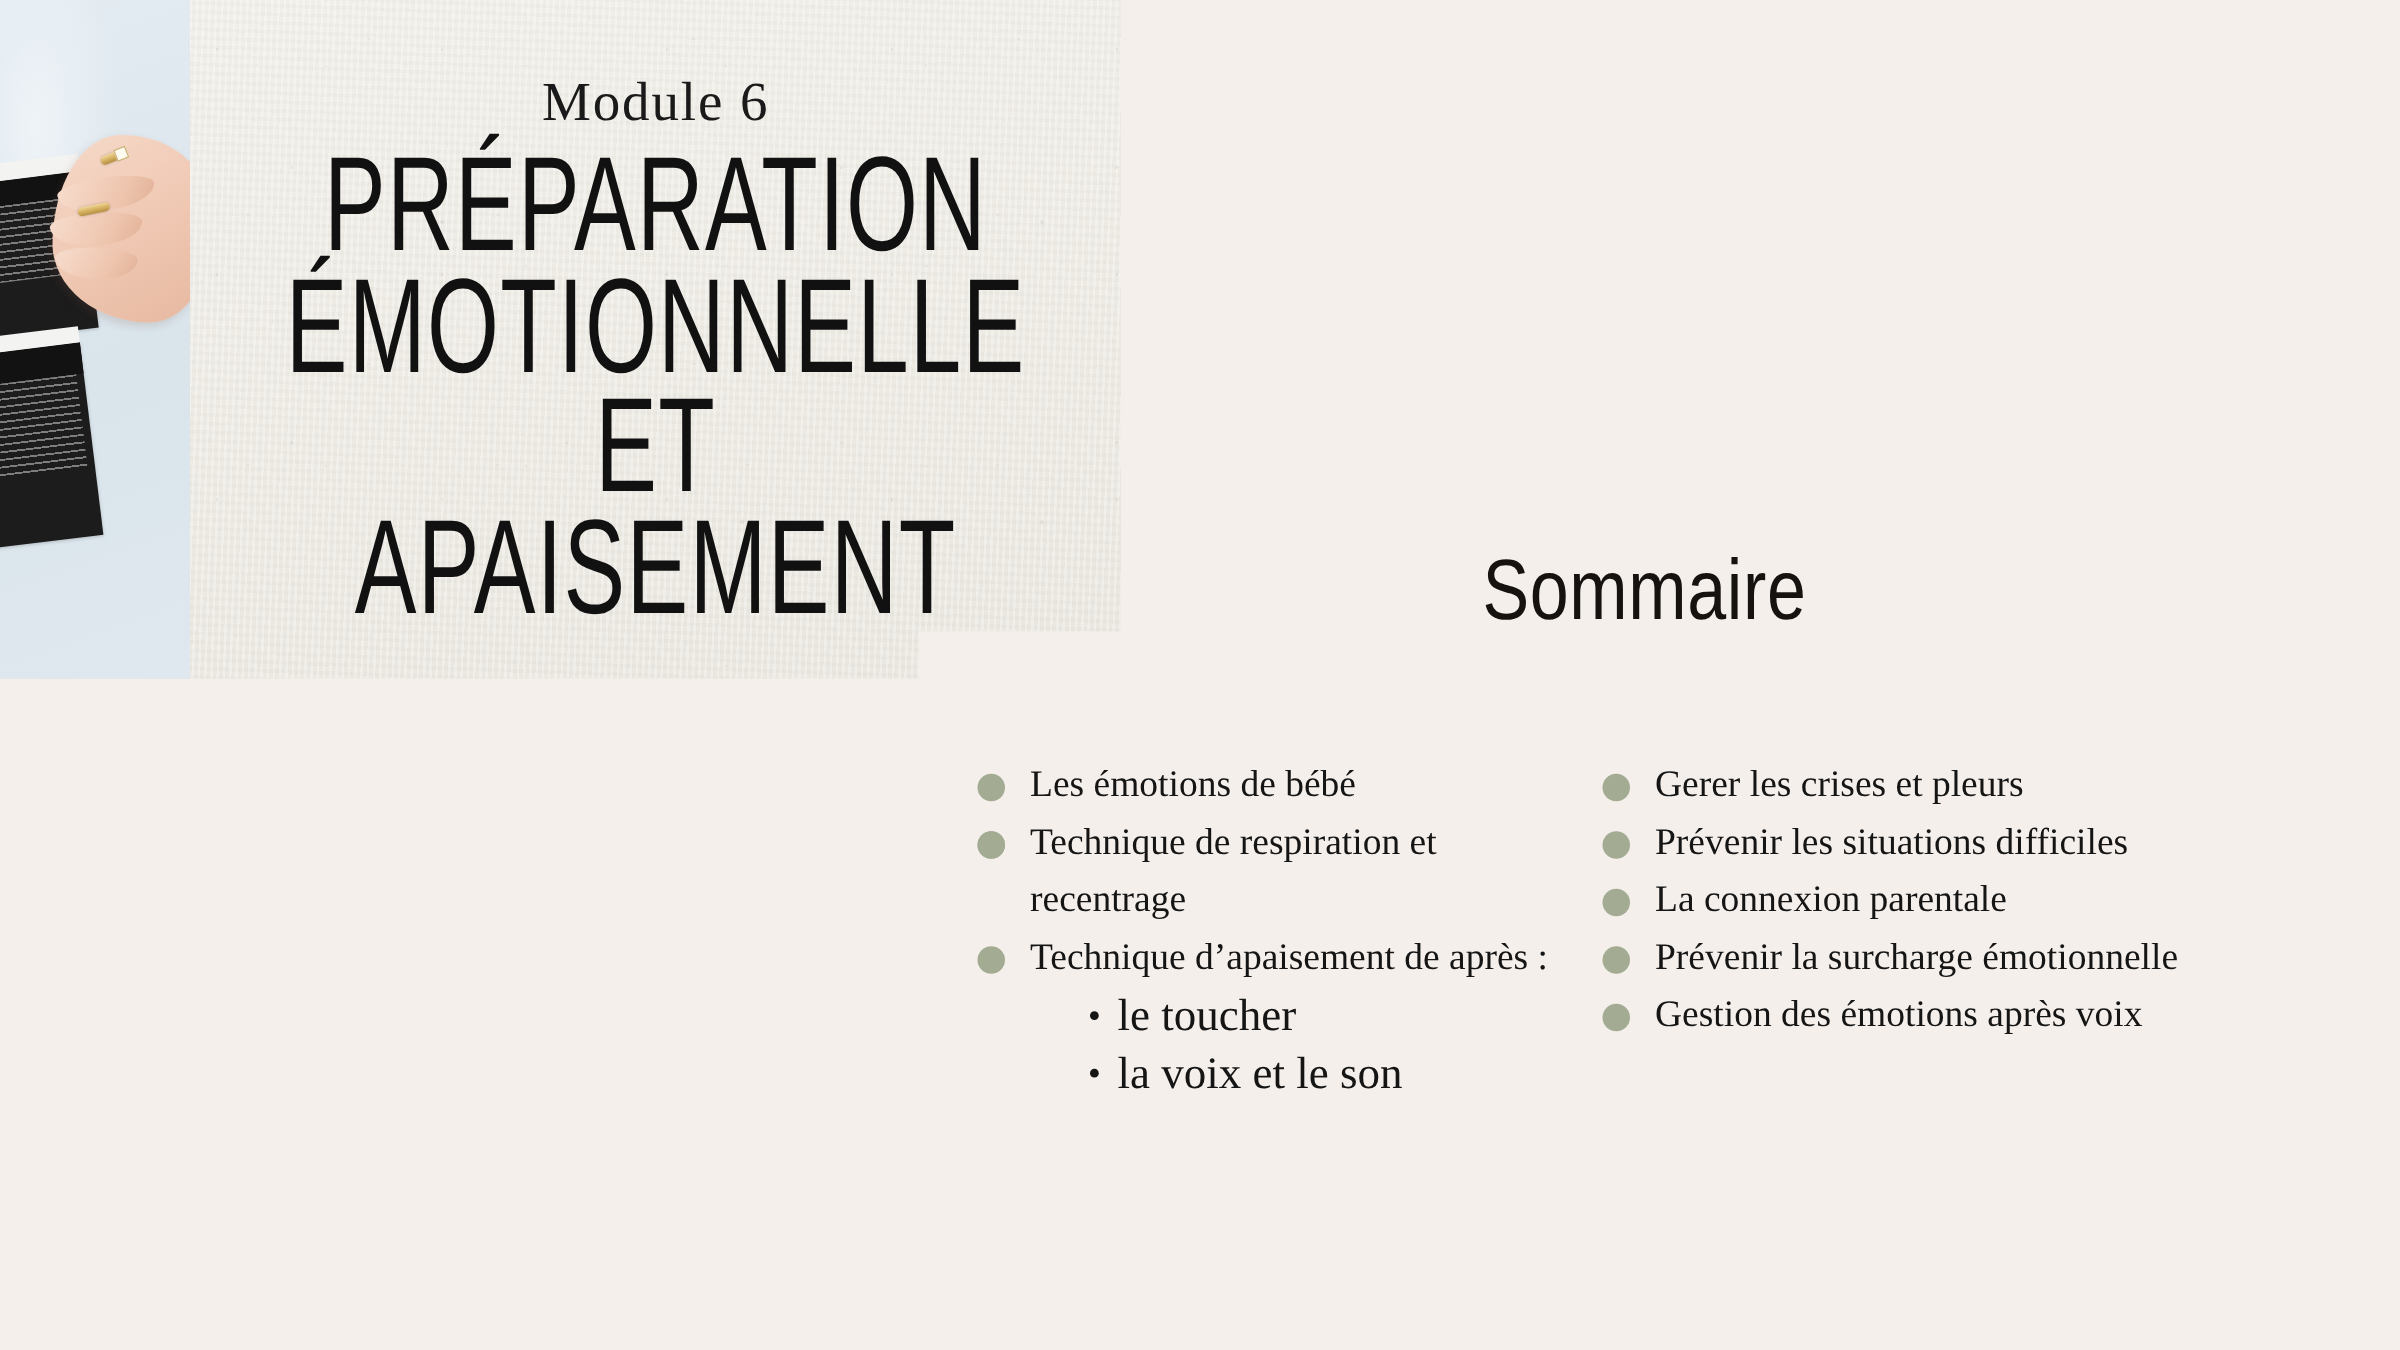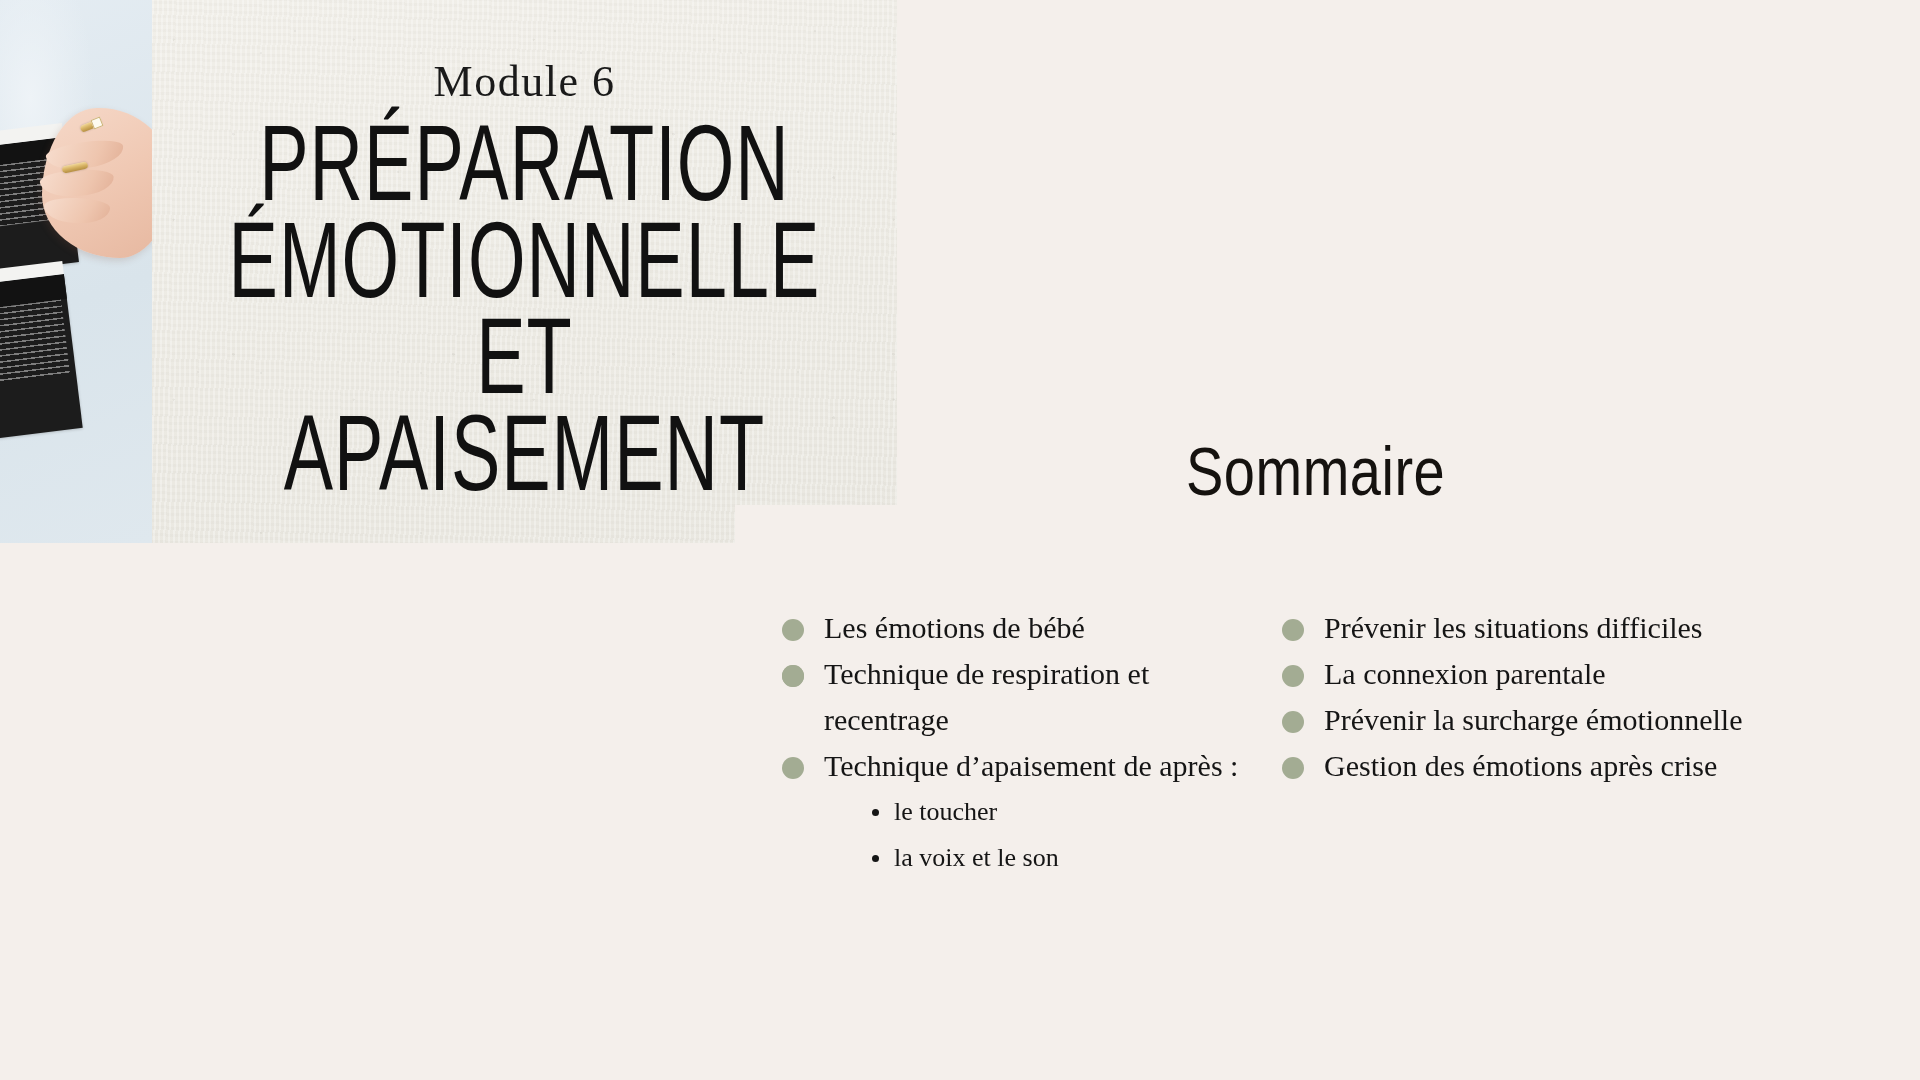--- a/index.html
+++ b/index.html
@@ -239,21 +239,21 @@
   }
   ul.sub {
     list-style: none;
     margin: 0;
     padding: 0 0 0 48px;
   }
   ul.sub > li {
     position: relative;
     padding-left: 22px;
     font-family: "Liberation Serif", "DejaVu Serif", serif;
-    font-size: 26px;
+    font-size: 36px;
     line-height: 46px;
     color: #151515;
   }
   ul.sub > li > .sdot {
     position: absolute;
     left: 0;
     top: 20px;
     width: 7px;
     height: 7px;
     border-radius: 50%;
@@ -335,31 +335,35 @@
             </li>
           </ul>
         </li>
       </ul>
     </div>
 
     <div class="col-right">
       <ul class="toc">
         <li>
           <span class="dot"></span>
+          <span>Gerer les crises et pleurs</span>
+        </li>
+        <li>
+          <span class="dot"></span>
           <span>Prévenir les situations difficiles</span>
         </li>
         <li>
           <span class="dot"></span>
           <span>La connexion parentale</span>
         </li>
         <li>
           <span class="dot"></span>
           <span>Prévenir la surcharge émotionnelle</span>
         </li>
         <li>
           <span class="dot"></span>
-          <span>Gestion des émotions après crise</span>
+          <span>Gestion des émotions après voix</span>
         </li>
       </ul>
     </div>
 
   </div>
 </div>
 
 </body></html>

